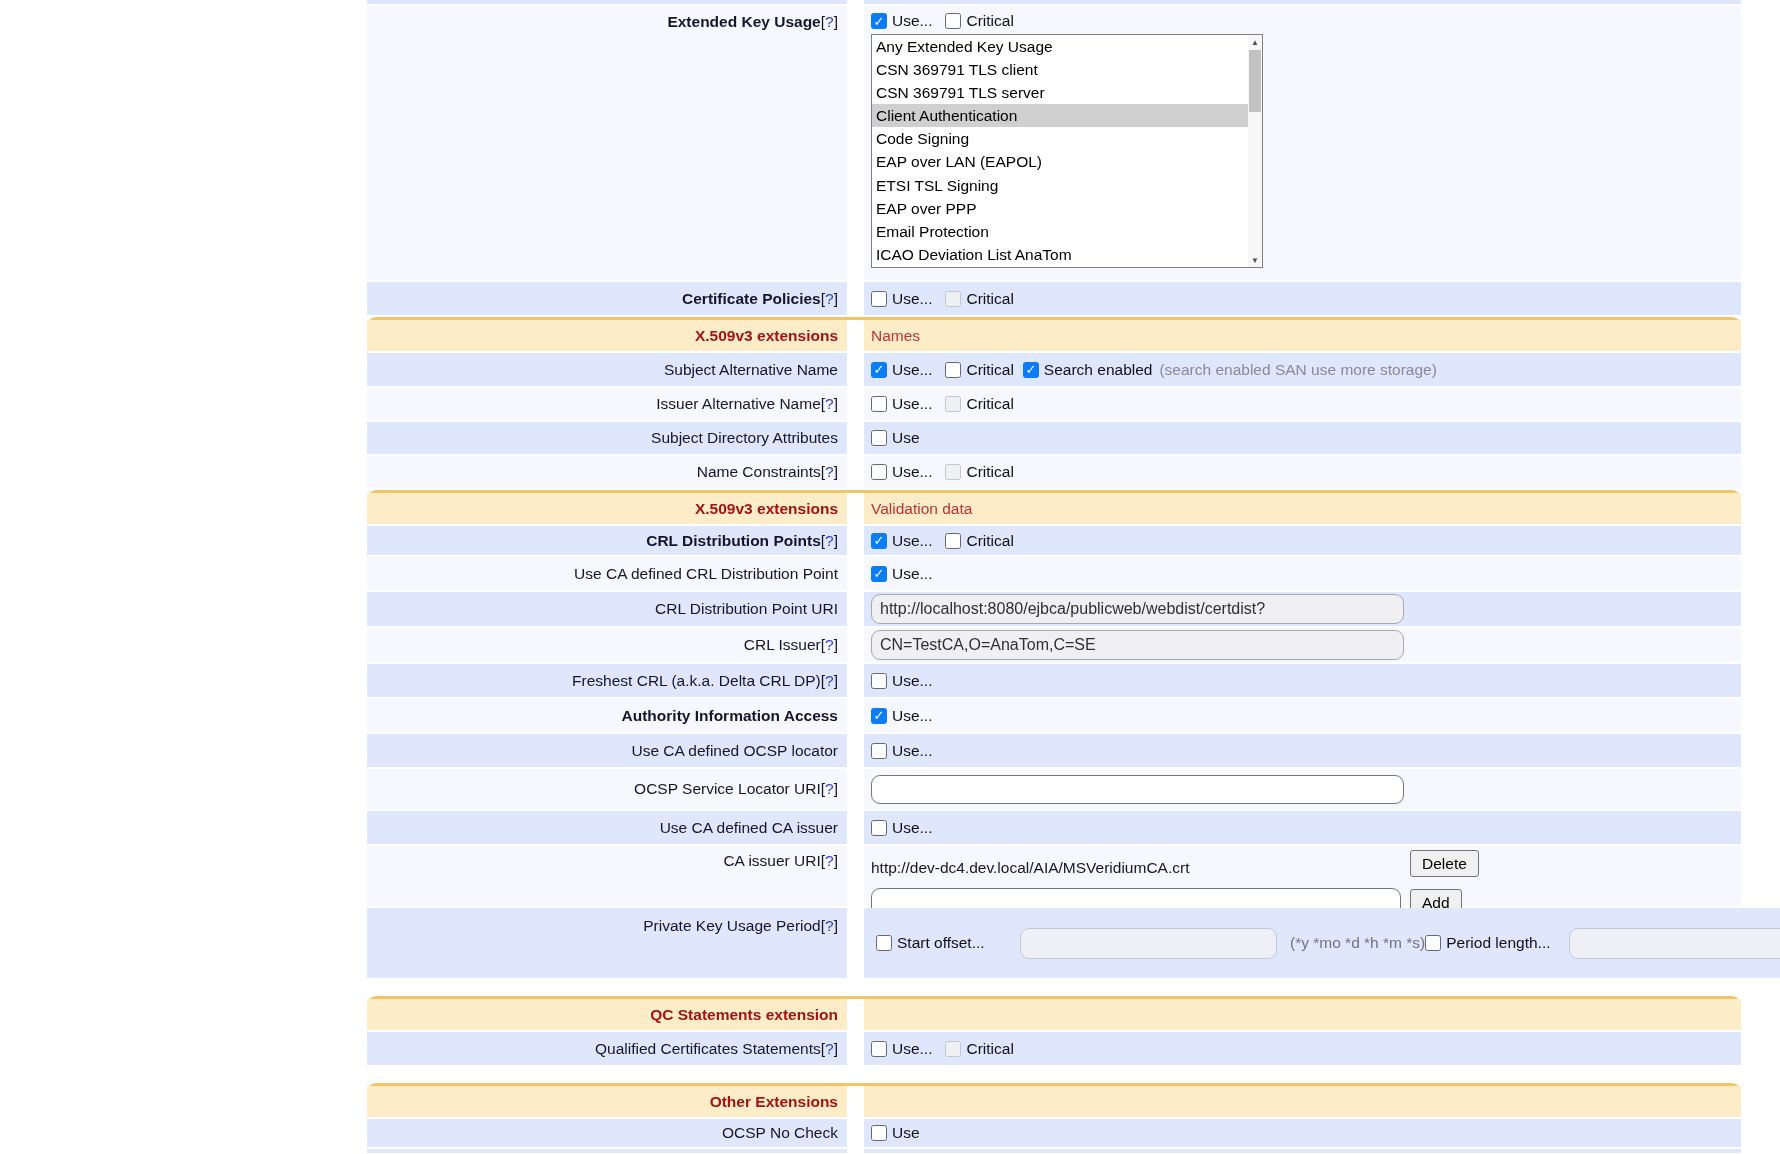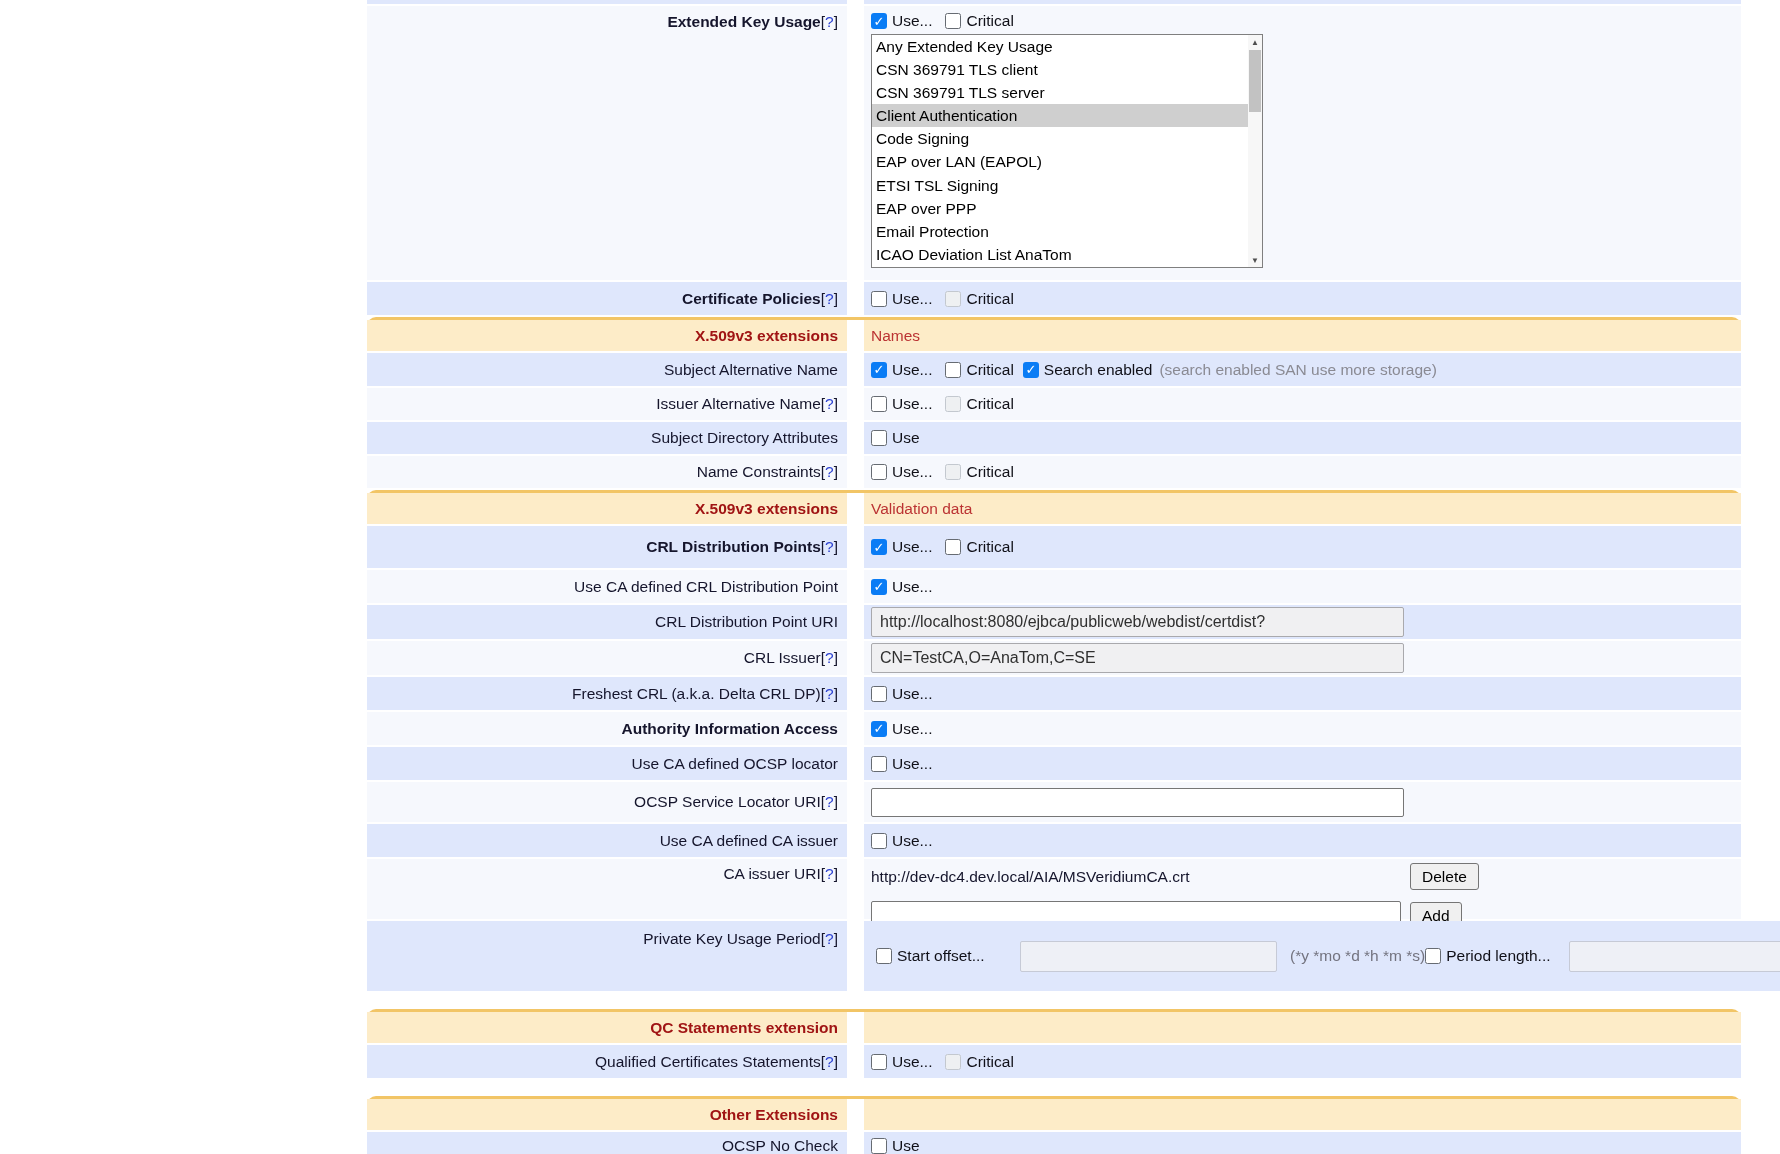--- a/index.html
+++ b/index.html
@@ -33,29 +33,29 @@
   .eku-val { flex-direction:column; align-items:flex-start; padding-top:6px; }
   .cbline { display:flex; align-items:center; }
   .listbox { position:relative; width:392px; height:234px; margin-top:4px; border:1px solid #7f7f7f; background:#fff; overflow:hidden; }
   .opt { height:23.1px; line-height:23px; padding-left:4px; font-size:15.5px; color:#000; white-space:nowrap; }
   .opt.sel { background:#cfcfcf; }
   .sbar { position:absolute; top:0; right:0; width:14px; height:100%; background:#f7f7f7; display:flex; flex-direction:column; align-items:center; }
   .sarrow { width:14px; height:14px; font-size:8px; line-height:15px; text-align:center; color:#4f4f4f; }
   .sarrow.down { margin-top:auto; }
   .sthumb { width:12px; height:62px; margin-top:1px; background:#c2c2c2; }
   
-  .inp { font-family:inherit; font-size:16px; padding:0 8px; border-radius:2px; }
+  .inp { font-family:inherit; font-size:16px; padding:0 8px; border-radius:9px; }
   .inp.dis { width:533px; height:30px; background:#f0f0f2; border:1px solid #a9a9ad; color:#303030; }
   .inp.en { width:533px; height:29px; background:#ffffff; border:1px solid #767676; color:#000; }
   .btn { font-family:inherit; font-size:15.5px; color:#000; background:#f0f0f0; border:1.6px solid #757575; border-radius:3px; height:27px; padding:0 11px; cursor:pointer; }
   
   .top-align { align-items:flex-start; }
   .lbl.top-align { padding-top:6px; }
   .ca-val { flex-direction:column; align-items:stretch; justify-content:flex-start; padding-top:4px; }
-  .ca-line1 { display:flex; align-items:center; height:28px; }
+  .ca-line1 { display:flex; align-items:flex-end; height:28px; }
   .ca-uri { width:539px; white-space:nowrap; overflow:hidden; }
   .ca-line2 { display:flex; align-items:center; margin-top:11px; }
   .ca-line2 .inp { margin-right:9px; width:530px; }
   
   .lbl.pk-lbl { align-items:flex-start; padding-top:9px; }
   .pk-val { flex-direction:row; align-items:center; justify-content:center; row-gap:5px;padding-left:12px; }
   .pk-line { display:flex; align-items:center; }
   .pk-cap { display:flex; align-items:center; width:144px; }
   .pk-cap .cbl { margin-right:0; }
   .inp.pk { width:257px; height:31px; background:#eef0f6; border:1px solid #c6cad6; }
@@ -185,21 +185,21 @@
 
     <div class="row rH" style="height:34px">
       <div class="lbl">
           <span class="title">X.509v3 extensions</span>
         </div>
       <div class="val">
           <span class="subtitle">Validation data</span>
         </div>
     </div>
 
-    <div class="row rB" style="height:42px">
+    <div class="row rB" style="height:29px">
       <div class="lbl">
         <span class="bold">CRL Distribution Points</span>
           <span class="help"><span>[</span><span class="q">?</span><span>]</span></span>
       </div>
       <div class="val">
         <span class="cb on">
             <span class="tick">✓</span>
           </span>
           <span class="cbl">Use...</span>
         <span class="cb off"></span>

